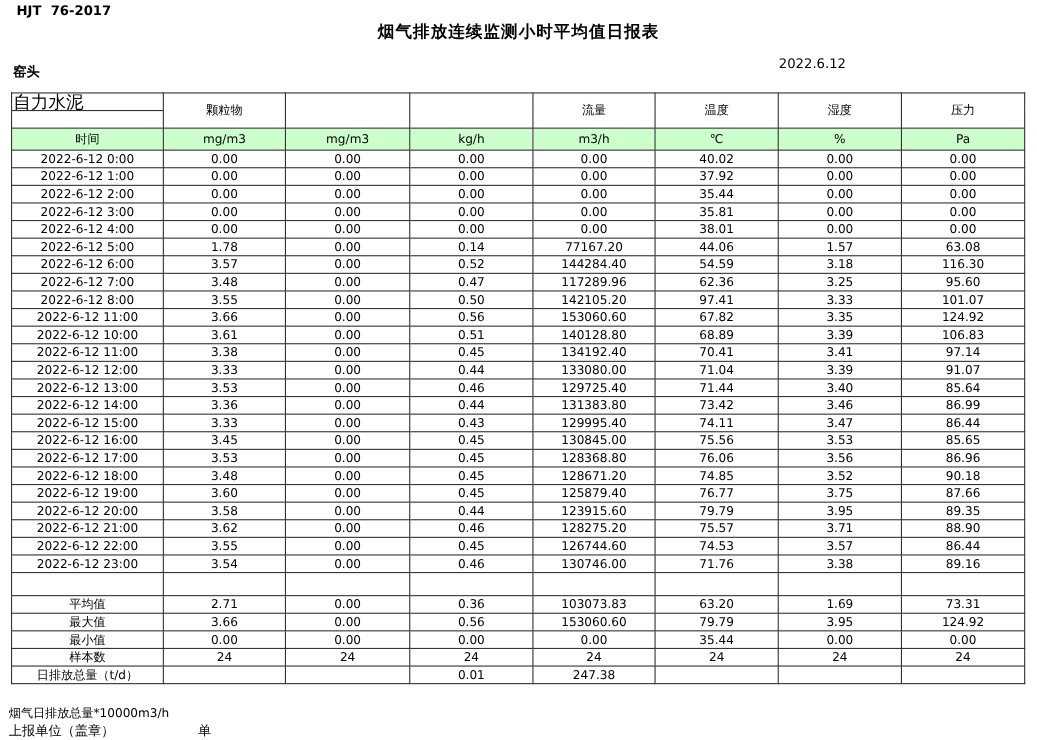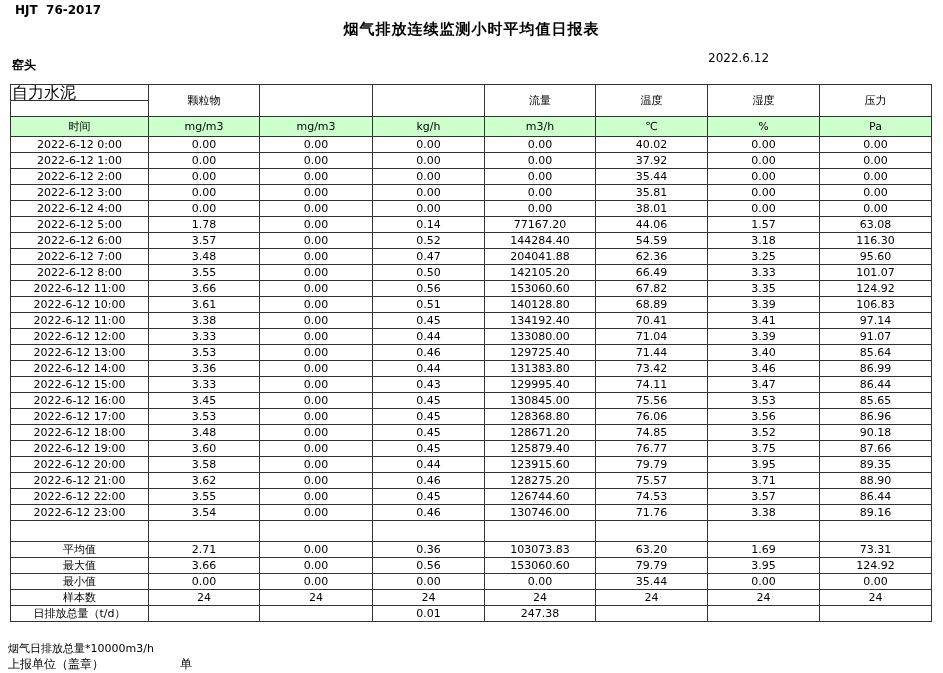--- a/index.html
+++ b/index.html
@@ -151,32 +151,32 @@
         <td>144284.40</td>
         <td>54.59</td>
         <td>3.18</td>
         <td>116.30</td>
       </tr>
       <tr>
         <td>2022-6-12 7:00</td>
         <td>3.48</td>
         <td>0.00</td>
         <td>0.47</td>
-        <td>204041.88</td>
+        <td>117289.96</td>
         <td>62.36</td>
         <td>3.25</td>
         <td>95.60</td>
       </tr>
       <tr>
         <td>2022-6-12 8:00</td>
         <td>3.55</td>
         <td>0.00</td>
         <td>0.50</td>
         <td>142105.20</td>
-        <td>66.49</td>
+        <td>97.41</td>
         <td>3.33</td>
         <td>101.07</td>
       </tr>
       <tr>
         <td>2022-6-12 11:00</td>
         <td>3.66</td>
         <td>0.00</td>
         <td>0.56</td>
         <td>153060.60</td>
         <td>67.82</td>

